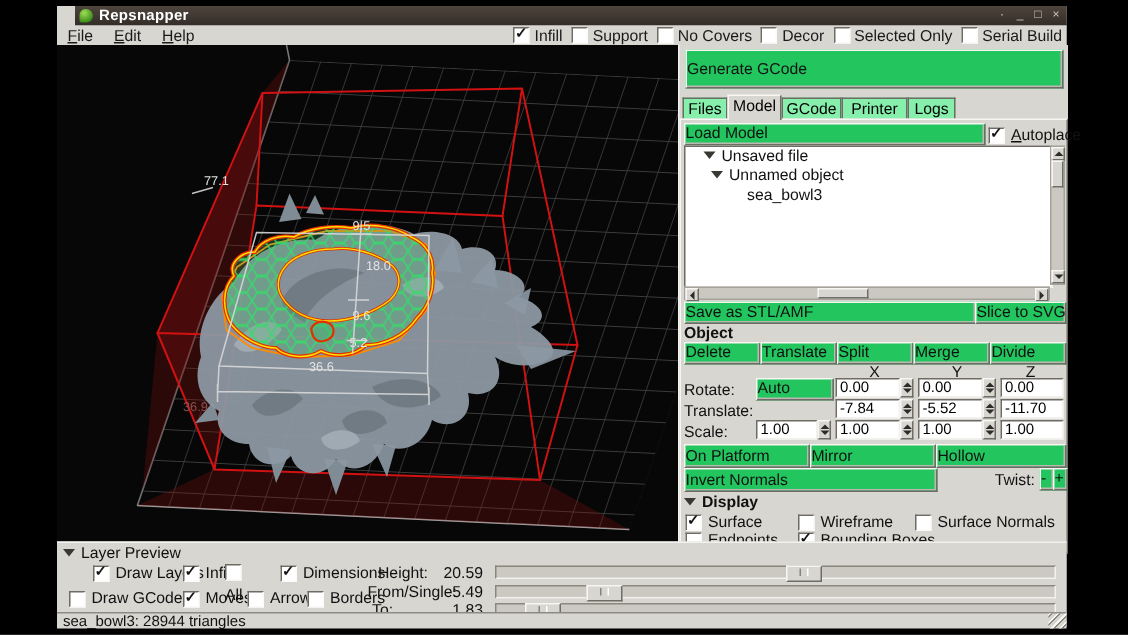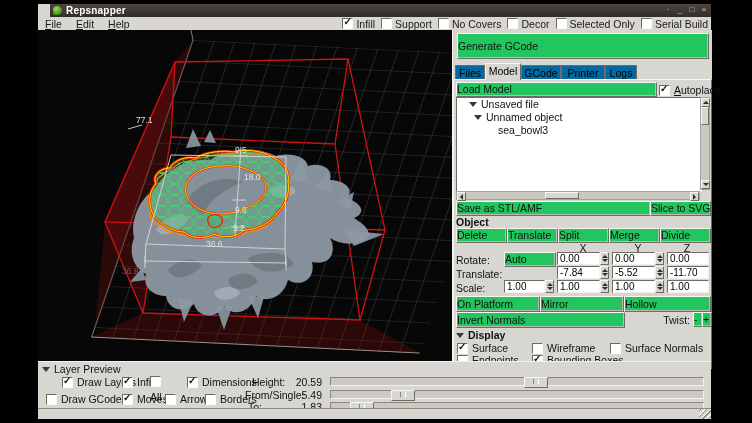--- a/index.html
+++ b/index.html
@@ -38,21 +38,21 @@
   .tri-d{width:0;height:0;border-left:3px solid transparent;border-right:3px solid transparent;border-top:3px solid #2e2c28;}
   .exp{display:inline-block;width:0;height:0;border-left:4px solid transparent;border-right:4px solid transparent;
        border-top:5px solid #3a3833;margin-right:4px;vertical-align:1px;}
   .lbl{position:absolute;font-size:10.5px;color:#111;white-space:nowrap;}
   .bold{font-weight:bold;}
   .cbrow{position:absolute;display:flex;align-items:center;gap:4px;font-size:10.5px;color:#111;white-space:nowrap;}
 
   
   .view{position:absolute;left:0;top:26px;width:414px;height:331px;background:#070707;}
   .rpanel{position:absolute;left:414px;top:26px;width:259px;height:331px;background:#d8d6d1;border-left:1px solid #f2f1ee;}
-  .tab{position:absolute;top:35px;height:20px;line-height:14px;background:#0369a1;border:1px solid #6f6c66;border-bottom:none;
+  .tab{position:absolute;top:35px;height:20px;line-height:14px;background:#86efac;border:1px solid #6f6c66;border-bottom:none;
        font-size:10.5px;text-align:center;box-sizing:border-box;}
   .tab.active{top:33px;height:17px;background:#d8d6d1;z-index:3;border-color:#f7f6f3;border-right-color:#6f6c66;border-top-color:#f7f6f3;}
   .nb{position:absolute;left:0;top:49px;width:257px;height:288px;background:#d8d6d1;border:1px solid;
       border-color:#f7f6f3 #6f6c66 #6f6c66 #f7f6f3;}
   .tree{position:absolute;left:2px;top:17px;width:244px;height:93px;background:#fff;border:1px solid;
         border-color:#6e6b64 #f2f1ee #f2f1ee #6e6b64;font-size:10.5px;color:#111;overflow:hidden;}
   .trow{height:13px;line-height:13px;white-space:nowrap;}
   .sb{position:absolute;background:#cbc8c2;border:1px solid #a5a29c;box-sizing:border-box;}
   .sbtn{position:absolute;width:9px;height:9px;background:#d8d6d1;border:1px solid;border-color:#f7f6f3 #6f6c66 #6f6c66 #f7f6f3;
         box-sizing:border-box;display:flex;align-items:center;justify-content:center;}
@@ -431,17 +431,18 @@
     </div>
 
     <div class="lbl" style="left:210px;top:39px;">To:</div>
     <div class="num" style="left:246px;top:39px;width:38px;">1.83</div>
     <div class="track" style="left:292px;top:40px;width:374px;">
       <div class="handle" style="left:5%;"></div>
     </div>
   </div>
 
   <div class="sbar">
+    <span class="txt">sea_bowl3: 28944 triangles</span>
     <span class="grip"></span>
   </div>
 
 </div>
 </div>
 
 </body></html>

